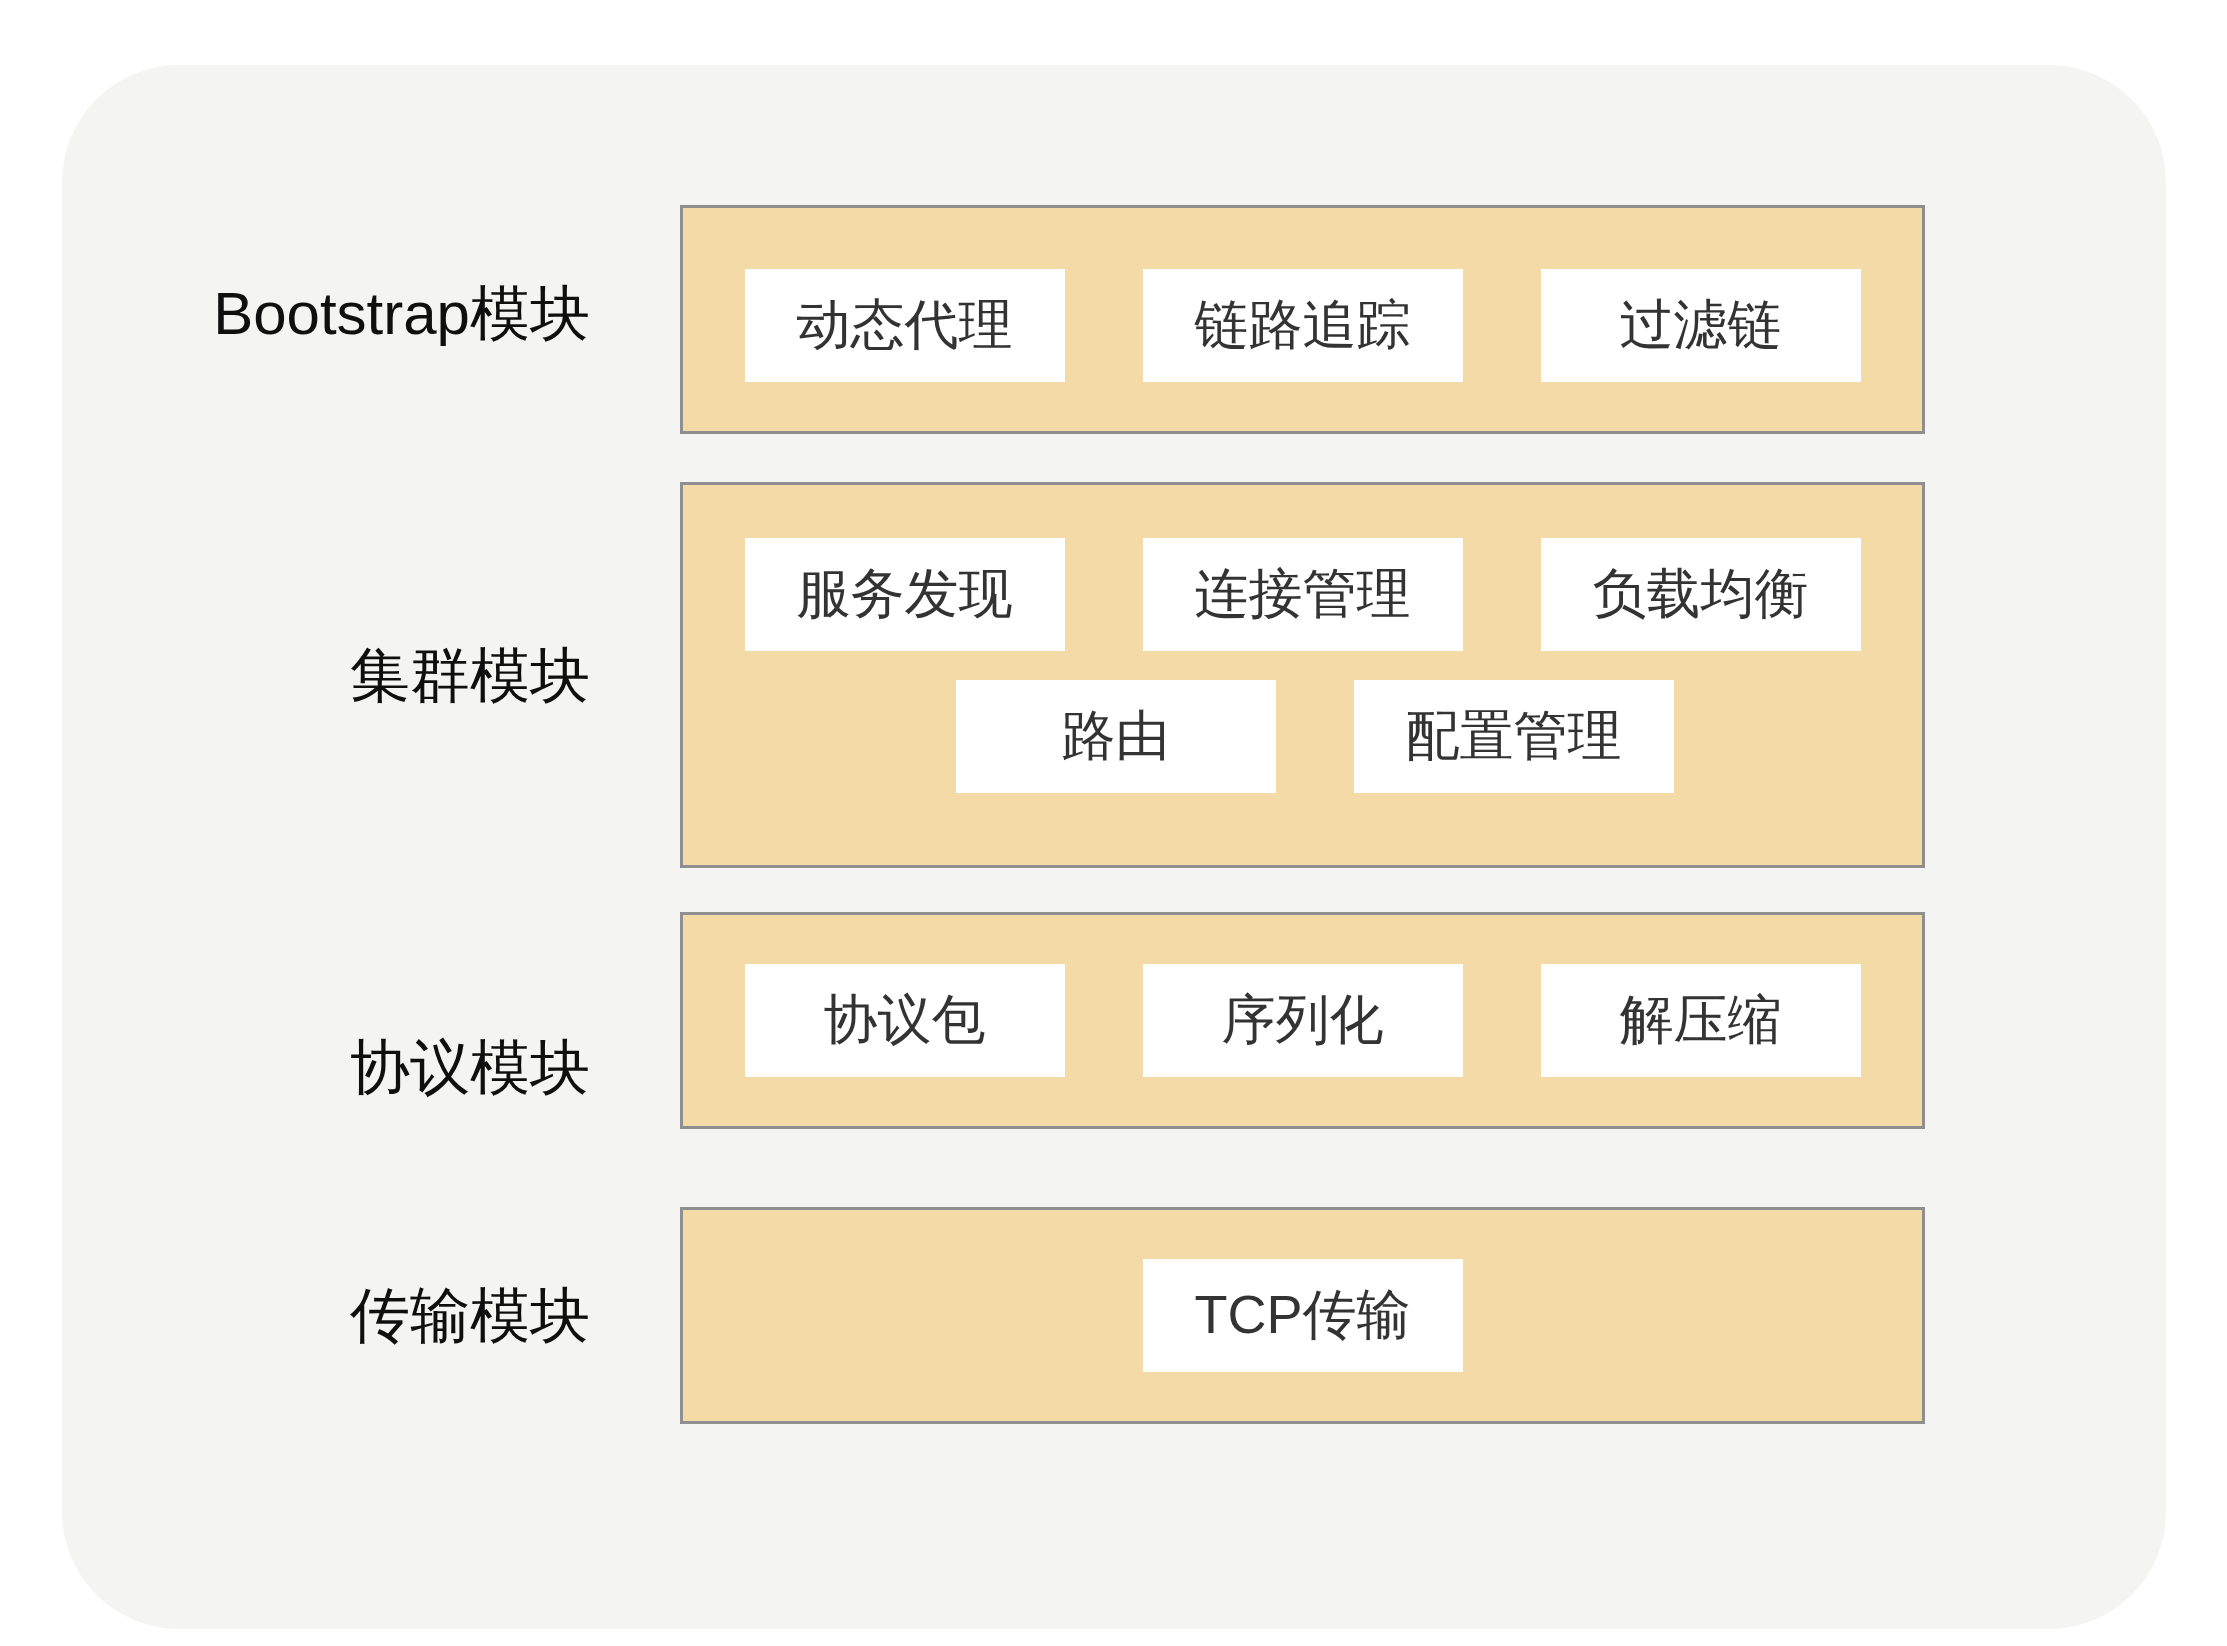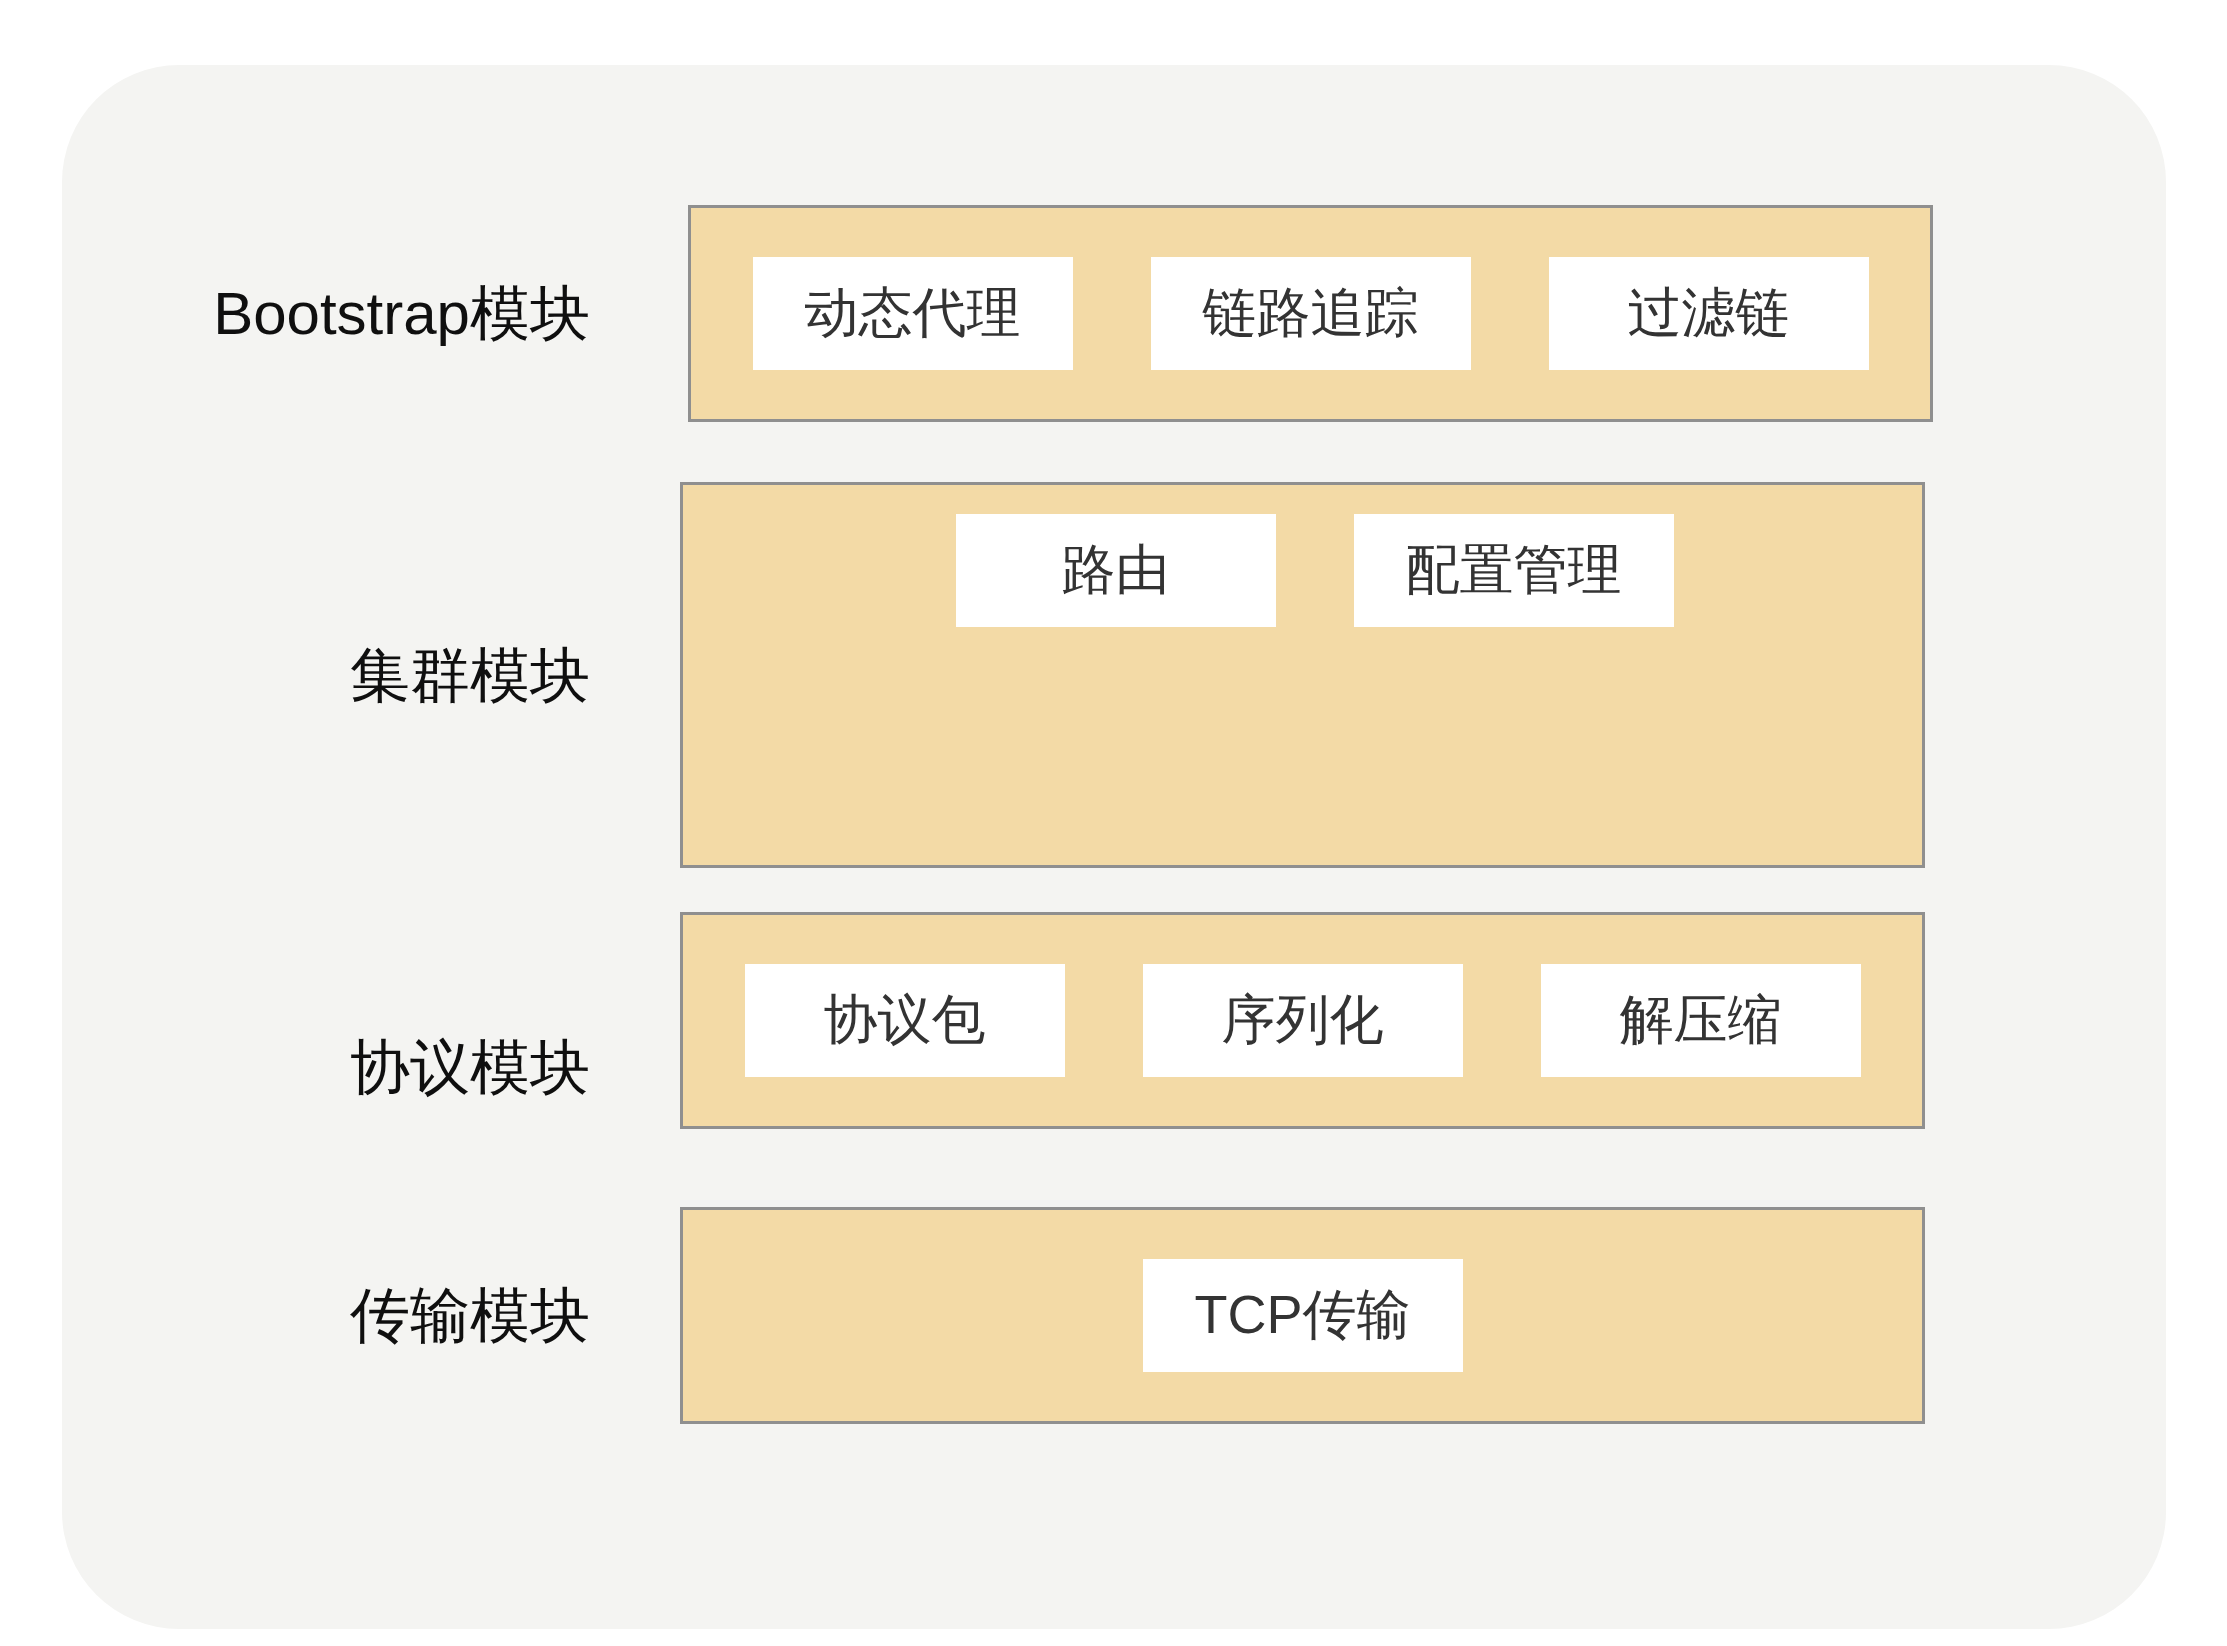--- a/index.html
+++ b/index.html
@@ -32,21 +32,21 @@
   .band {
     position: absolute;
     left: 680px;
     width: 1239px;
     background: #f3daa6;
     border: 3.8px solid #8f8f8f;
     box-sizing: content-box;
     display: flex;
     flex-direction: column;
   }
-  .band-1 { top: 205px;  height: 211px; padding-top: 0; justify-content: center; margin-left: 8px; }
+  .band-1 { top: 205px;  height: 211px; padding-top: 12px; justify-content: center; }
   .band-2 { top: 482px;  height: 380px; }
   .band-3 { top: 912px; height: 211px; justify-content: center; }
   .band-4 { top: 1207px; height: 211px; justify-content: center; }
   .band-2 .row-1 { margin-top: 53px; }
   .band-2 .row-2 { margin-top: 29px; margin-left: 24px; }
   .row {
     display: flex;
     justify-content: center;
     gap: 78px;
   }
@@ -89,20 +89,25 @@
 
   <div class="band band-1">
     <div class="row">
       <div class="comp-box">动态代理</div>
       <div class="comp-box">链路追踪</div>
       <div class="comp-box">过滤链</div>
     </div>
   </div>
 
   <div class="band band-2">
+    <div class="row row-1">
+      <div class="comp-box">服务发现</div>
+      <div class="comp-box">连接管理</div>
+      <div class="comp-box">负载均衡</div>
+    </div>
     <div class="row row-2">
       <div class="comp-box">路由</div>
       <div class="comp-box">配置管理</div>
     </div>
   </div>
 
   <div class="band band-3">
     <div class="row">
       <div class="comp-box">协议包</div>
       <div class="comp-box">序列化</div>

